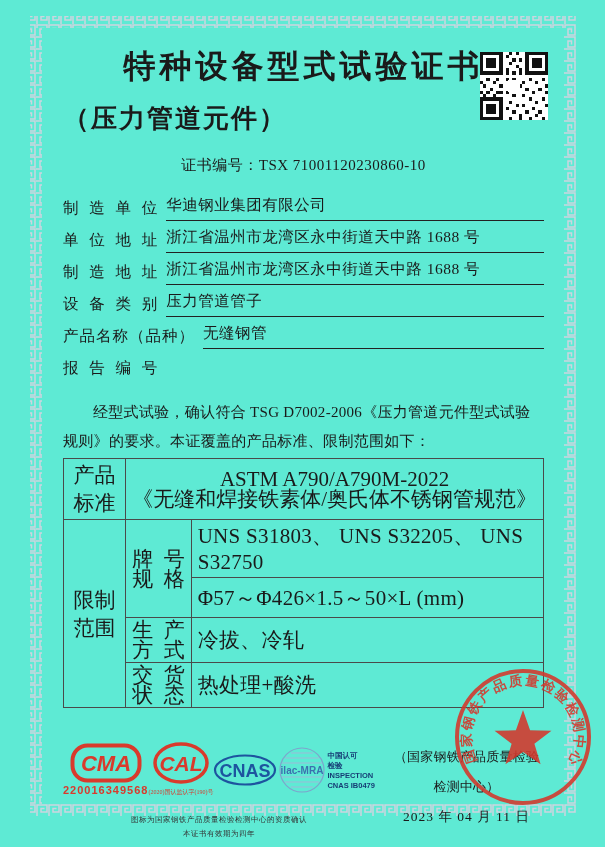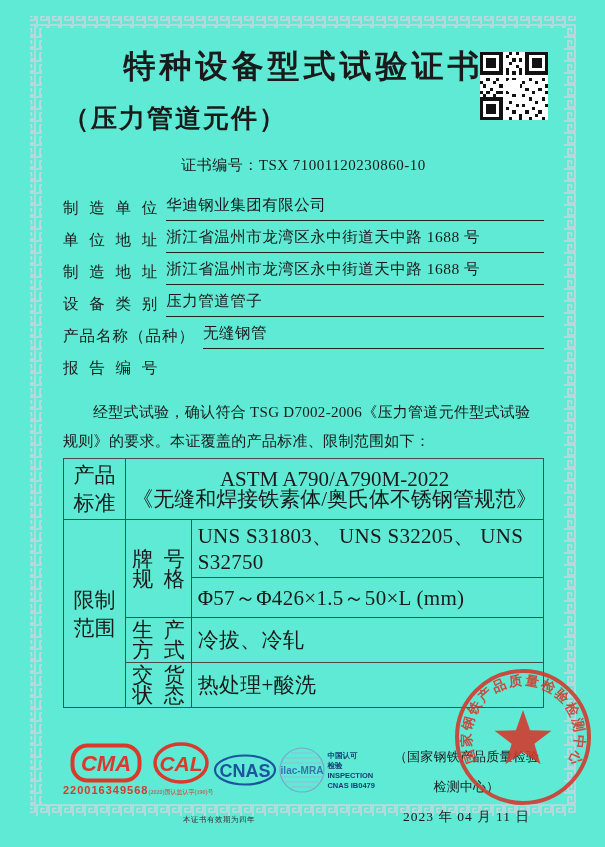--- a/index.html
+++ b/index.html
@@ -220,20 +220,21 @@
           </div>
 
           <div class="cnas-side">
             <div>中国认可</div>
             <div>检验</div>
             <div>INSPECTION</div>
             <div>CNAS IB0479</div>
           </div>
         </div>
         <div class="footnotes">
+          <div>图标为国家钢铁产品质量检验检测中心的资质确认</div>
           <div>本证书有效期为四年</div>
         </div>
       </div>
 
       <div class="issuer">
         <div class="ce">（国家钢铁产品质量检验检测中心）</div>
         <div class="dt">2023 年 04 月 11 日</div>
       </div>
     </div>
   </div>

